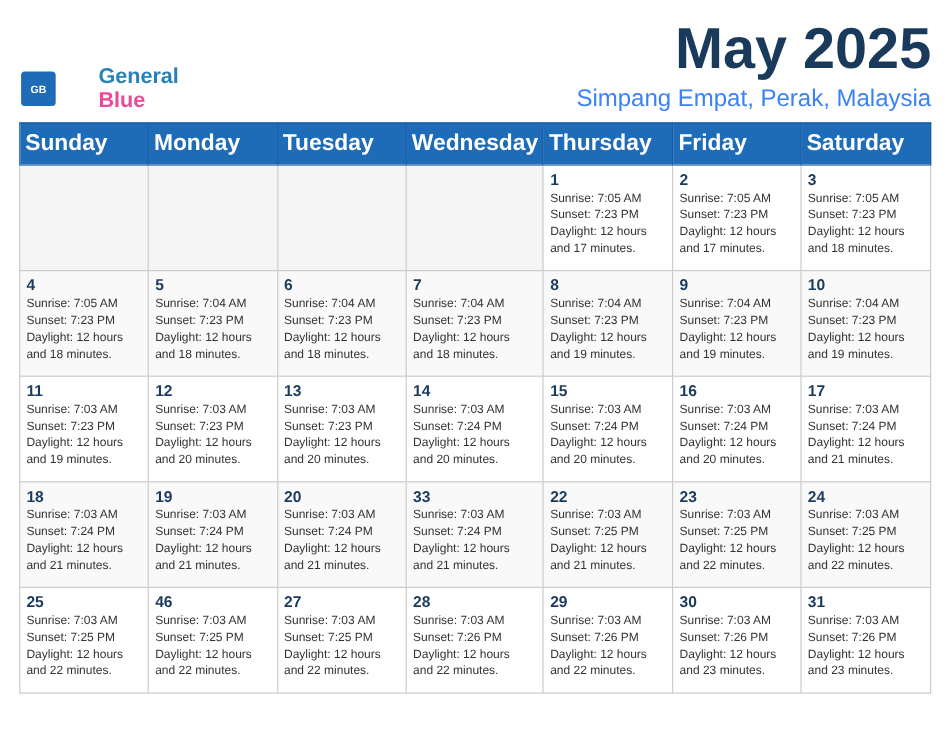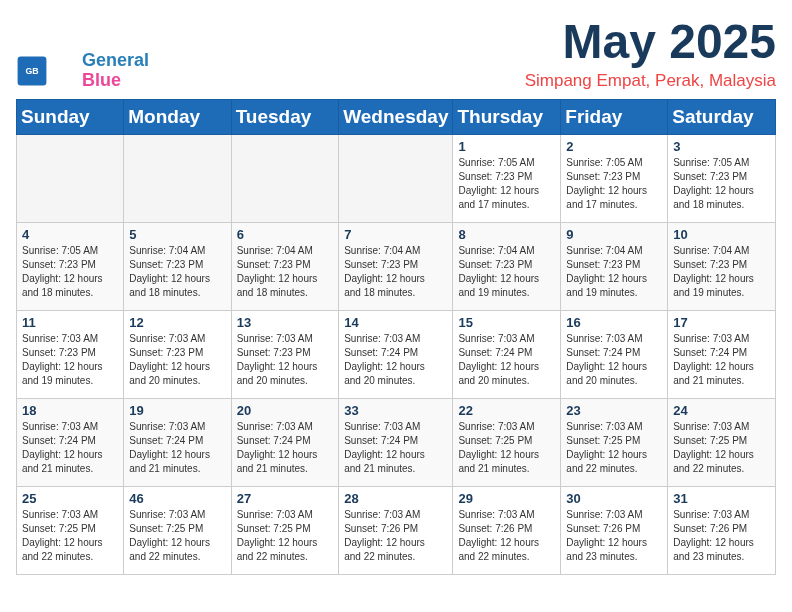--- a/index.html
+++ b/index.html
@@ -38,22 +38,22 @@
     .title-area {
       text-align: right;
     }
     .month-title {
       font-size: 48px;
       font-weight: bold;
       color: #1a3a5c;
       line-height: 1.1;
     }
     .subtitle {
-      font-size: 17px;
-      color: #ef4444;
+      font-size: 20px;
+      color: #3b82f6;
       margin-top: 2px;
     }
     .calendar {
       width: 100%;
       border-collapse: collapse;
       border: 1px solid #ccc;
     }
     .calendar th {
       background-color: #1e6bb8;
       color: #fff;

